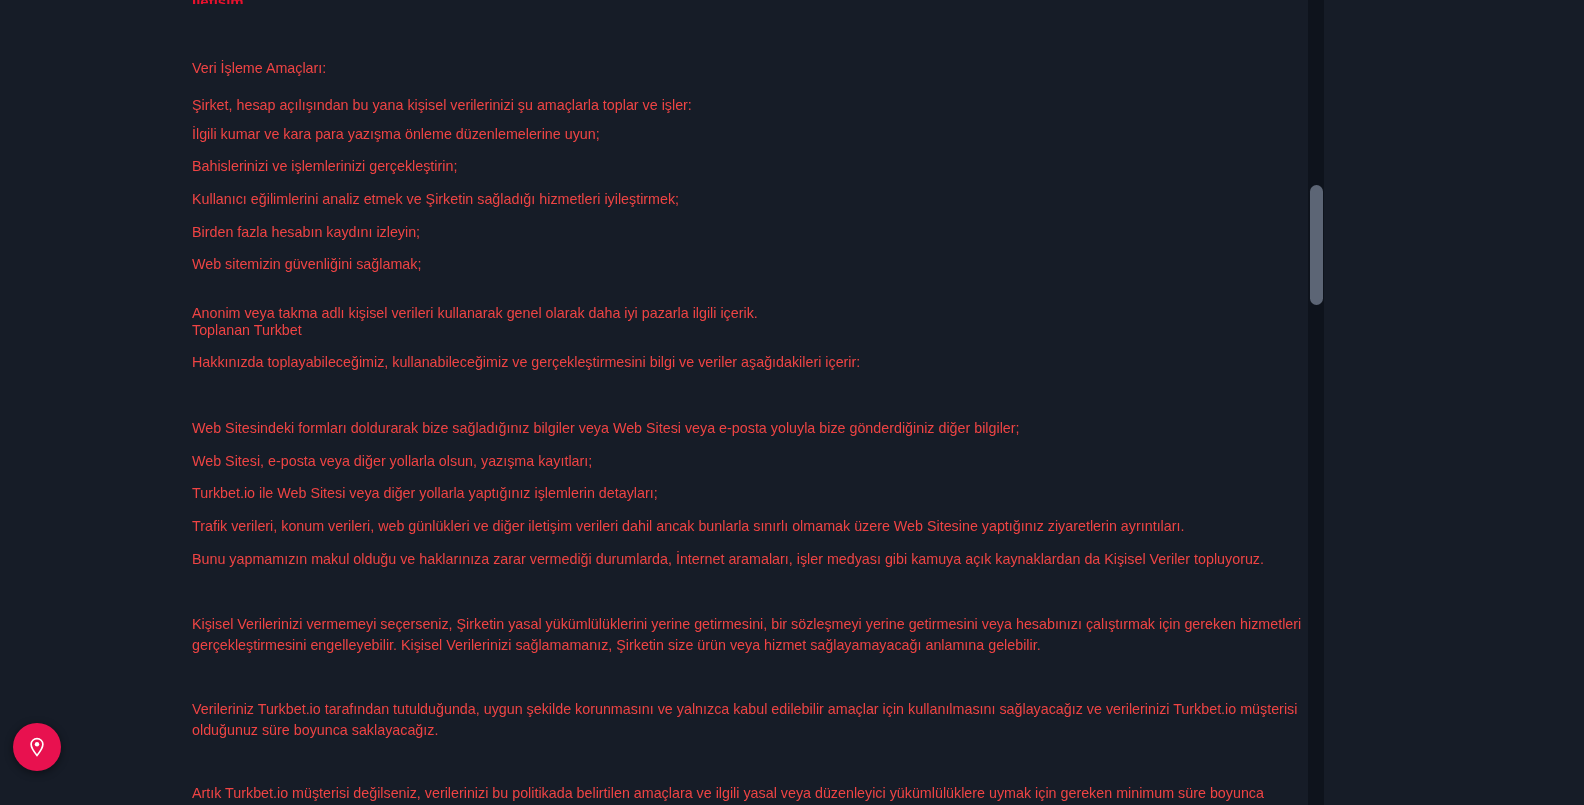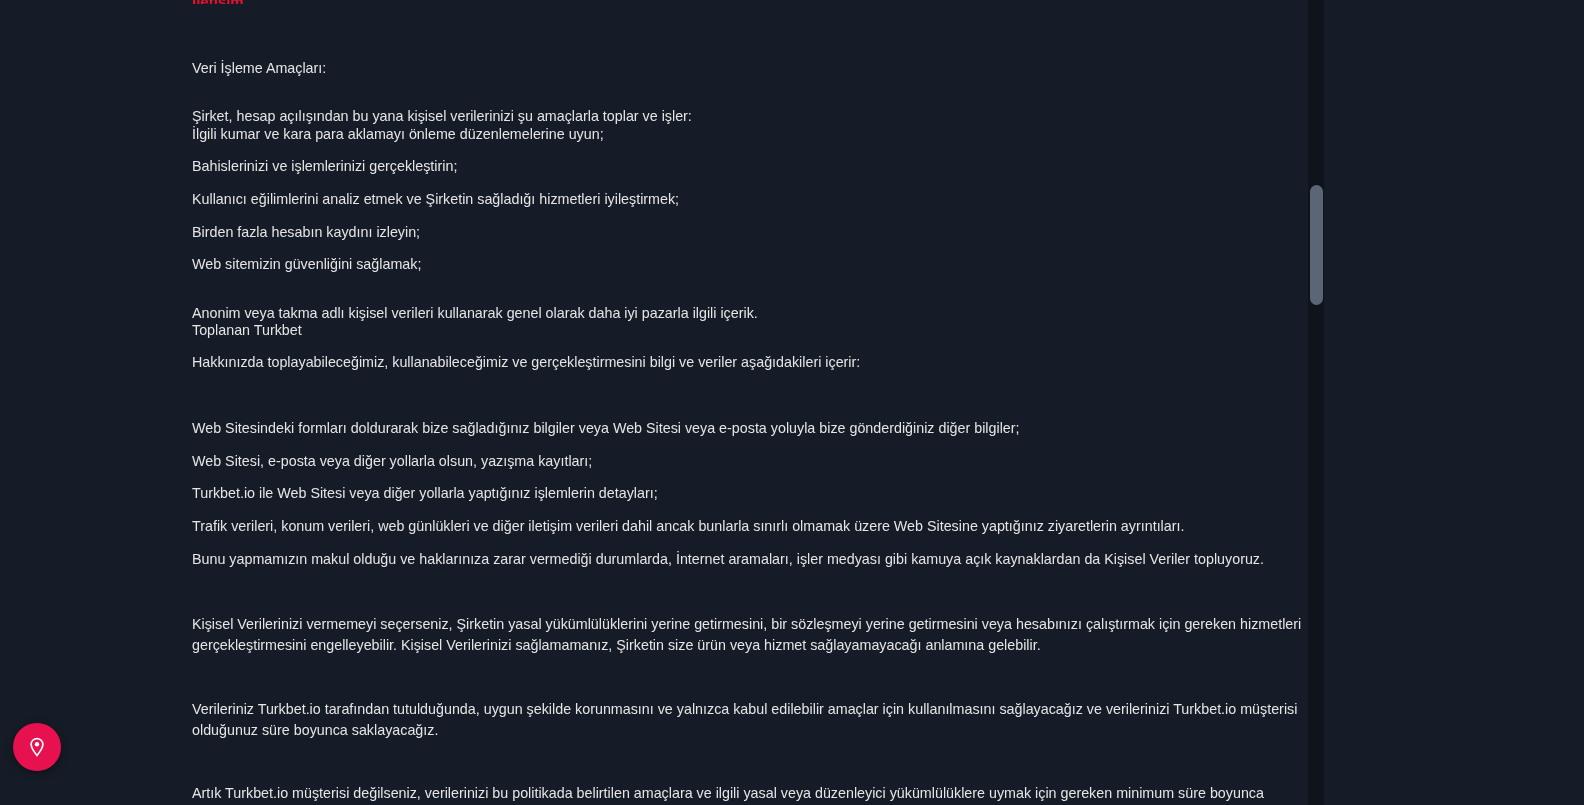--- a/index.html
+++ b/index.html
@@ -38,21 +38,21 @@
     line-height: 16px;
     height: 10px;
     overflow: hidden;
     position: absolute;
     top: -6px;
     left: 0;
   }
   p.para {
     font-size: 14.3px;
     line-height: 1.45;
-    color: #e5e5e5;
+    color: #ef4444;
     margin: 0;
   }
   
   .abs { position: absolute; left: 0; width: 1160px; }
 
   
   .scrollbar-track {
     position: absolute;
     right: 0;
     top: 0;
@@ -88,22 +88,22 @@
 </style>
 </head>
 <body>
 
 <div id="page">
 
   <div class="content">
     <a class="top-link" href="#">İletişim</a>
 
     <p class="para abs" style="top:58px">Veri İşleme Amaçları:</p>
-    <p class="para abs" style="top:106px">Şirket, hesap açılışından bu yana kişisel verilerinizi şu amaçlarla toplar ve işler:</p>
-    <p class="para abs" style="top:124px">İlgili kumar ve kara para aklamayı önleme düzenlemelerine uyun;</p>
+    <p class="para abs" style="top:95px">Şirket, hesap açılışından bu yana kişisel verilerinizi şu amaçlarla toplar ve işler:</p>
+    <p class="para abs" style="top:124px">İlgili kumar ve kara para yazışma önleme düzenlemelerine uyun;</p>
     <p class="para abs" style="top:156px">Bahislerinizi ve işlemlerinizi gerçekleştirin;</p>
     <p class="para abs" style="top:189px">Kullanıcı eğilimlerini analiz etmek ve Şirketin sağladığı hizmetleri iyileştirmek;</p>
     <p class="para abs" style="top:222px">Birden fazla hesabın kaydını izleyin;</p>
     <p class="para abs" style="top:254px">Web sitemizin güvenliğini sağlamak;</p>
     <p class="para abs" style="top:303px">Anonim veya takma adlı kişisel verileri kullanarak genel olarak daha iyi pazarla ilgili içerik.</p>
     <p class="para abs" style="top:320px">Toplanan Turkbet</p>
     <p class="para abs" style="top:352px">Hakkınızda toplayabileceğimiz, kullanabileceğimiz ve gerçekleştirmesini bilgi ve veriler aşağıdakileri içerir:</p>
     <p class="para abs" style="top:418px">Web Sitesindeki formları doldurarak bize sağladığınız bilgiler veya Web Sitesi veya e-posta yoluyla bize gönderdiğiniz diğer bilgiler;</p>
     <p class="para abs" style="top:451px">Web Sitesi, e-posta veya diğer yollarla olsun, yazışma kayıtları;</p>
     <p class="para abs" style="top:483px">Turkbet.io ile Web Sitesi veya diğer yollarla yaptığınız işlemlerin detayları;</p>

